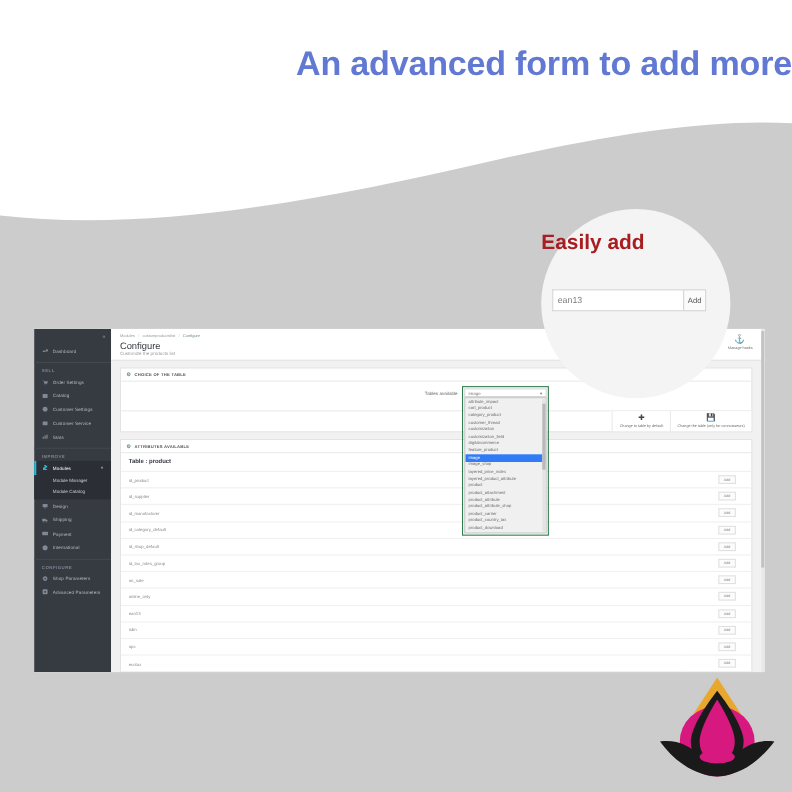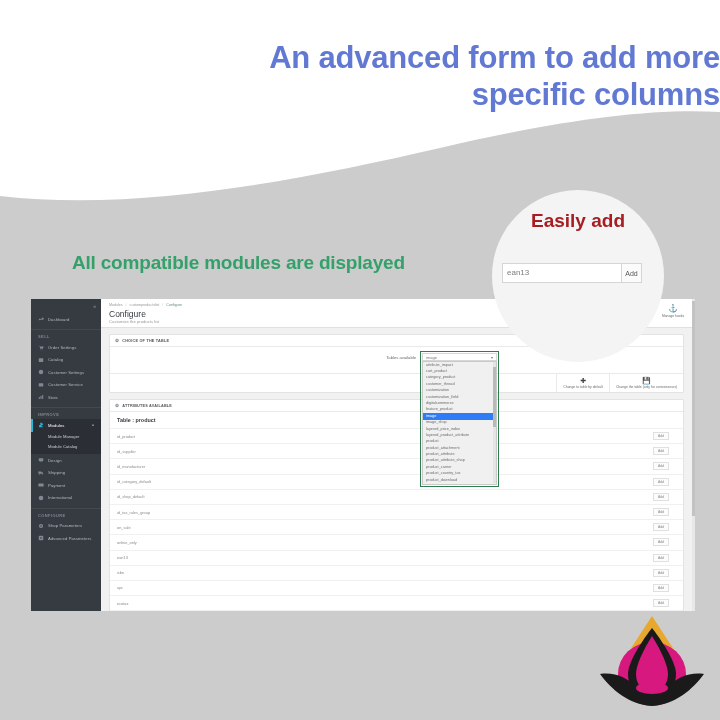--- a/index.html
+++ b/index.html
@@ -45,21 +45,21 @@
   .circle-callout {
     position: absolute;
     left: 492px; top: 190px;
     width: 172px; height: 172px;
     border-radius: 50%;
     background: #f4f4f4;
     z-index: 4;
   }
   .circle-title {
     position: absolute; left: 492px; top: 210px;
-    width: 172px; text-align: center;
+    width: 172px; text-align: left;
     color: #a71d21;
     font-size: 19px;
     font-weight: bold;
     line-height: 22px;
     z-index: 7;
   }
   .circle-form {
     position: absolute; left: 502px; top: 263px;
     width: 140px; height: 20px;
     display: flex;
@@ -330,24 +330,22 @@
 <div id="root">
 
   <div class="bg-gray">
     <svg width="720" height="720" viewBox="0 0 720 720">
       <path d="M0,720 L0,196 C140,212 300,180 440,148 C560,120 650,108 720,112 L720,720 Z" fill="#cccccc"></path>
     </svg>
   </div>
 
   <div class="headline">
     <div>An advanced form to add more</div>
-    <div>specific columns</div>
   </div>
 
-  <div class="green-label">All compatible modules are displayed</div>
 
   <div class="circle-callout"></div>
   <div class="circle-title">
     <div>Easily add</div>
   </div>
   <div class="circle-form">
     <input class="circle-input" type="text" value="ean13" style="">
     <button class="circle-add-btn">Add</button>
   </div>
 

